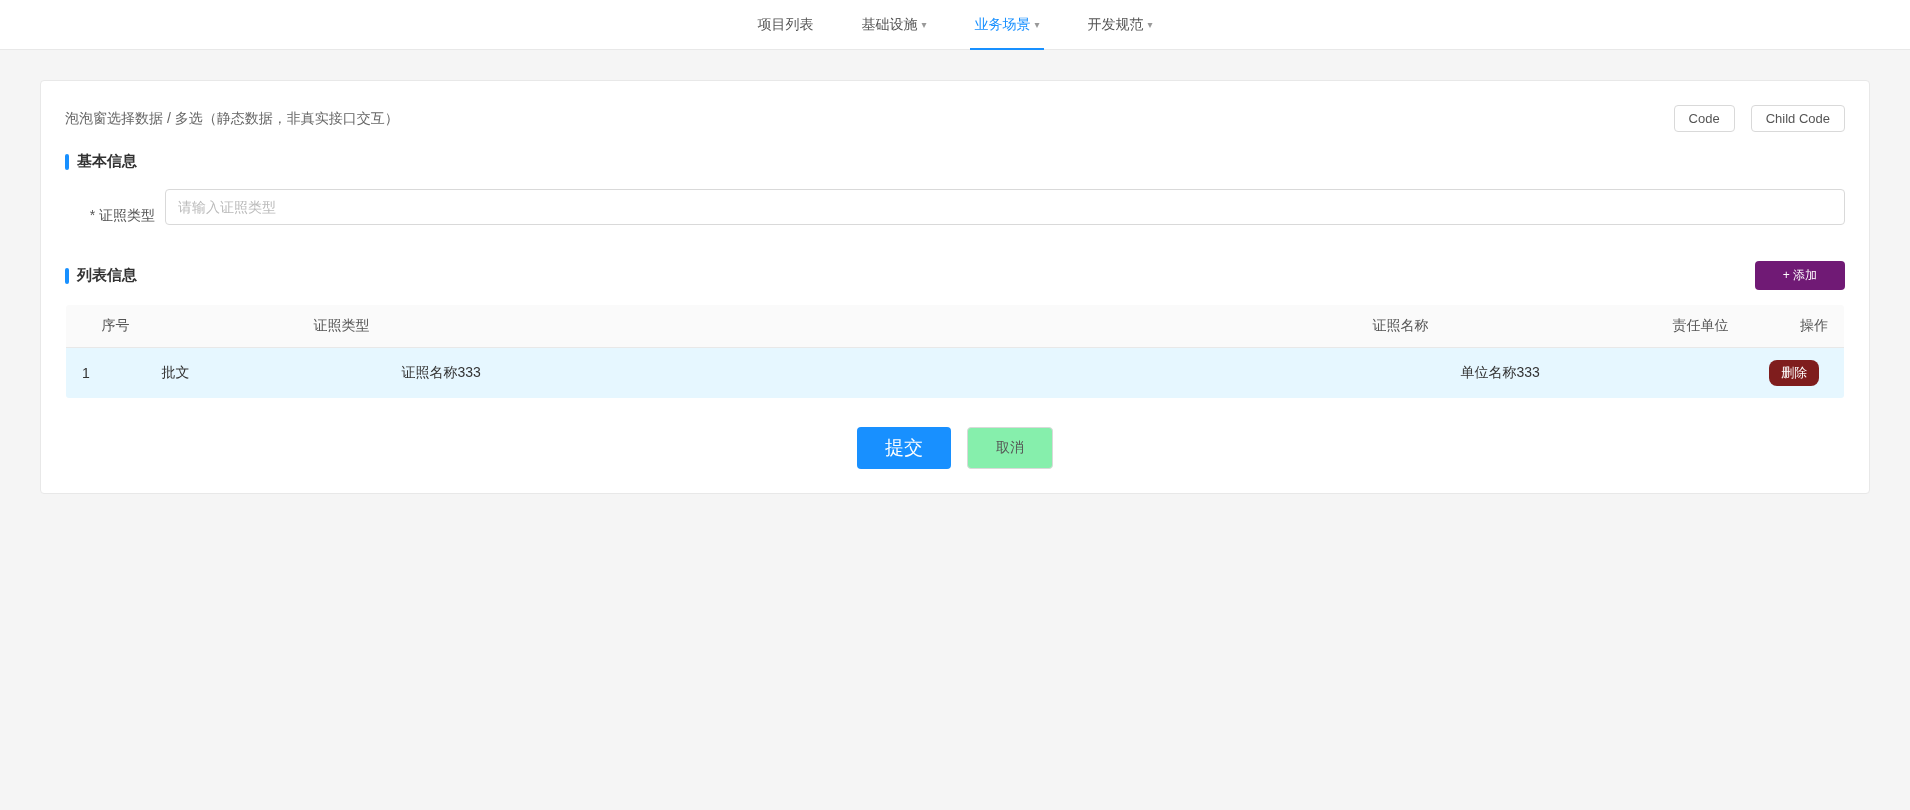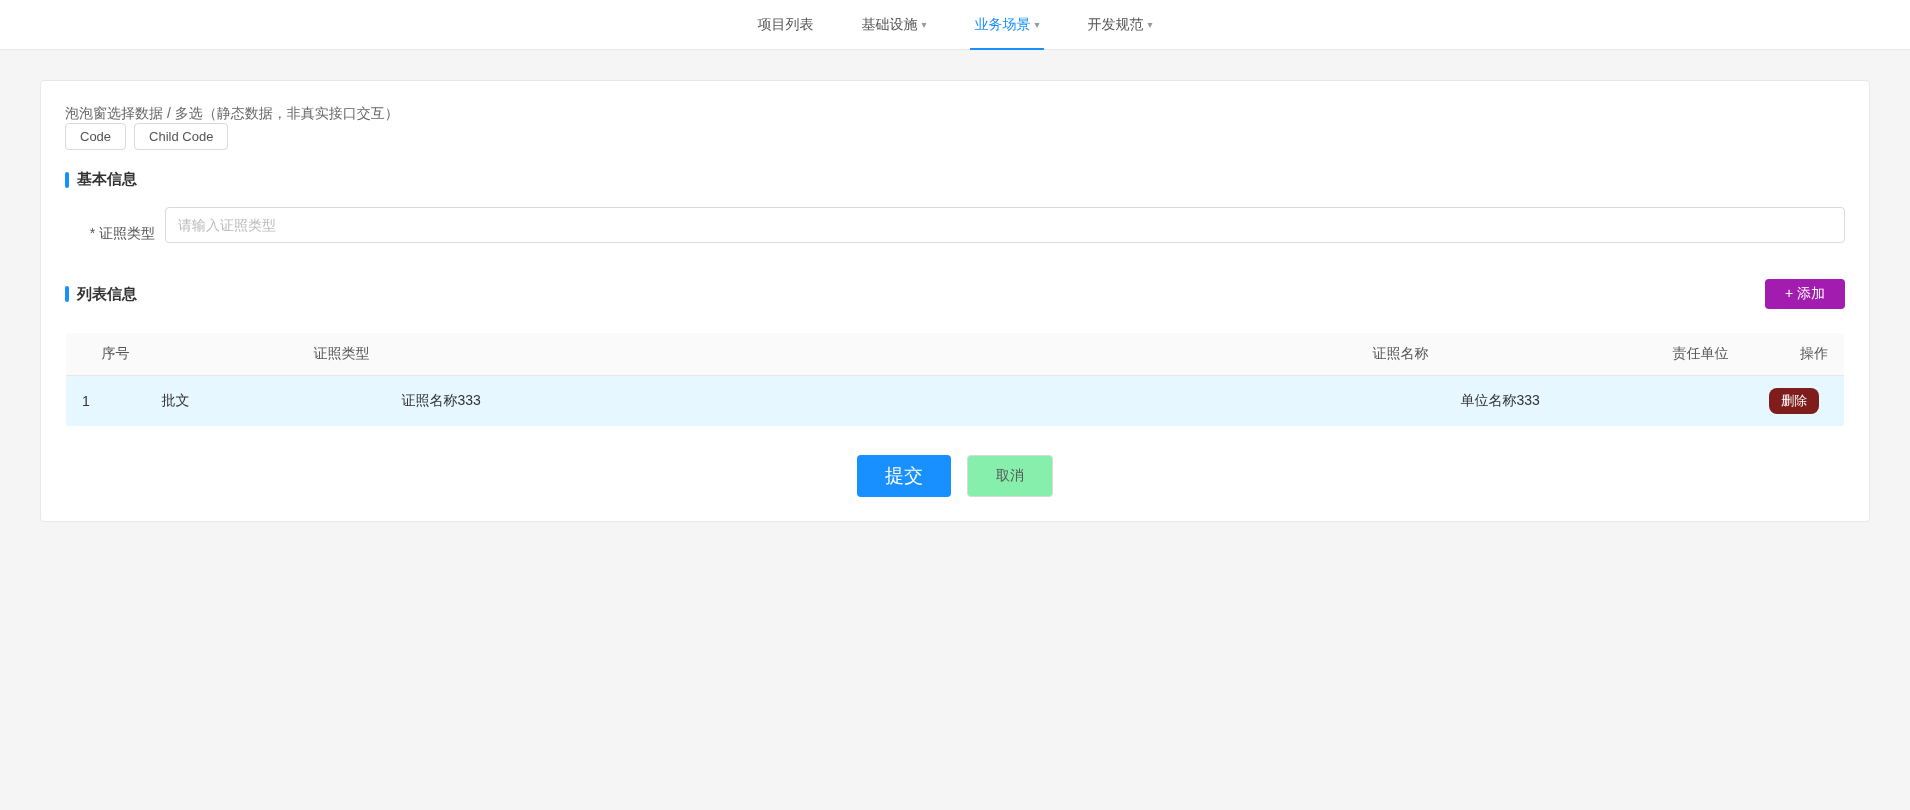--- a/index.html
+++ b/index.html
@@ -60,30 +60,30 @@
       background: #fff;
       border-radius: 4px;
       border: 1px solid #e8e8e8;
       padding: 24px;
     }
 
     
     .card-header {
       display: flex;
       justify-content: space-between;
+      align-items: center;
       margin-bottom: 20px;
-      flex-direction: column;
     }
     .card-title-text {
       color: #666;
       font-size: 14px;
     }
     .card-header-buttons {
       display: flex;
-      gap: 8px;
+      gap: 16px;
     }
     .btn-outline {
       border: 1px solid #d9d9d9;
       background: #fff;
       color: #555;
       padding: 5px 14px;
       border-radius: 4px;
       cursor: pointer;
       font-size: 13px;
     }
@@ -129,29 +129,29 @@
       color: #3b82f6;
       outline: none;
     }
     .form-input::placeholder { color: #bbb; }
 
     
     .list-section-header {
       display: flex;
       justify-content: space-between;
       align-items: center;
-      margin-bottom: 23px;
+      margin-bottom: 14px;
     }
     .btn-add {
-      background: #a21caf;
+      background: #701a75;
       color: #fff;
       border: none;
       border-radius: 4px;
-      padding: 6px 20px;
-      font-size: 14px;
+      padding: 6px 28px;
+      font-size: 12px;
       cursor: pointer;
       display: flex;
       align-items: center;
       gap: 4px;
     }
 
     
     .data-table {
       width: 100%;
       border-collapse: collapse;

